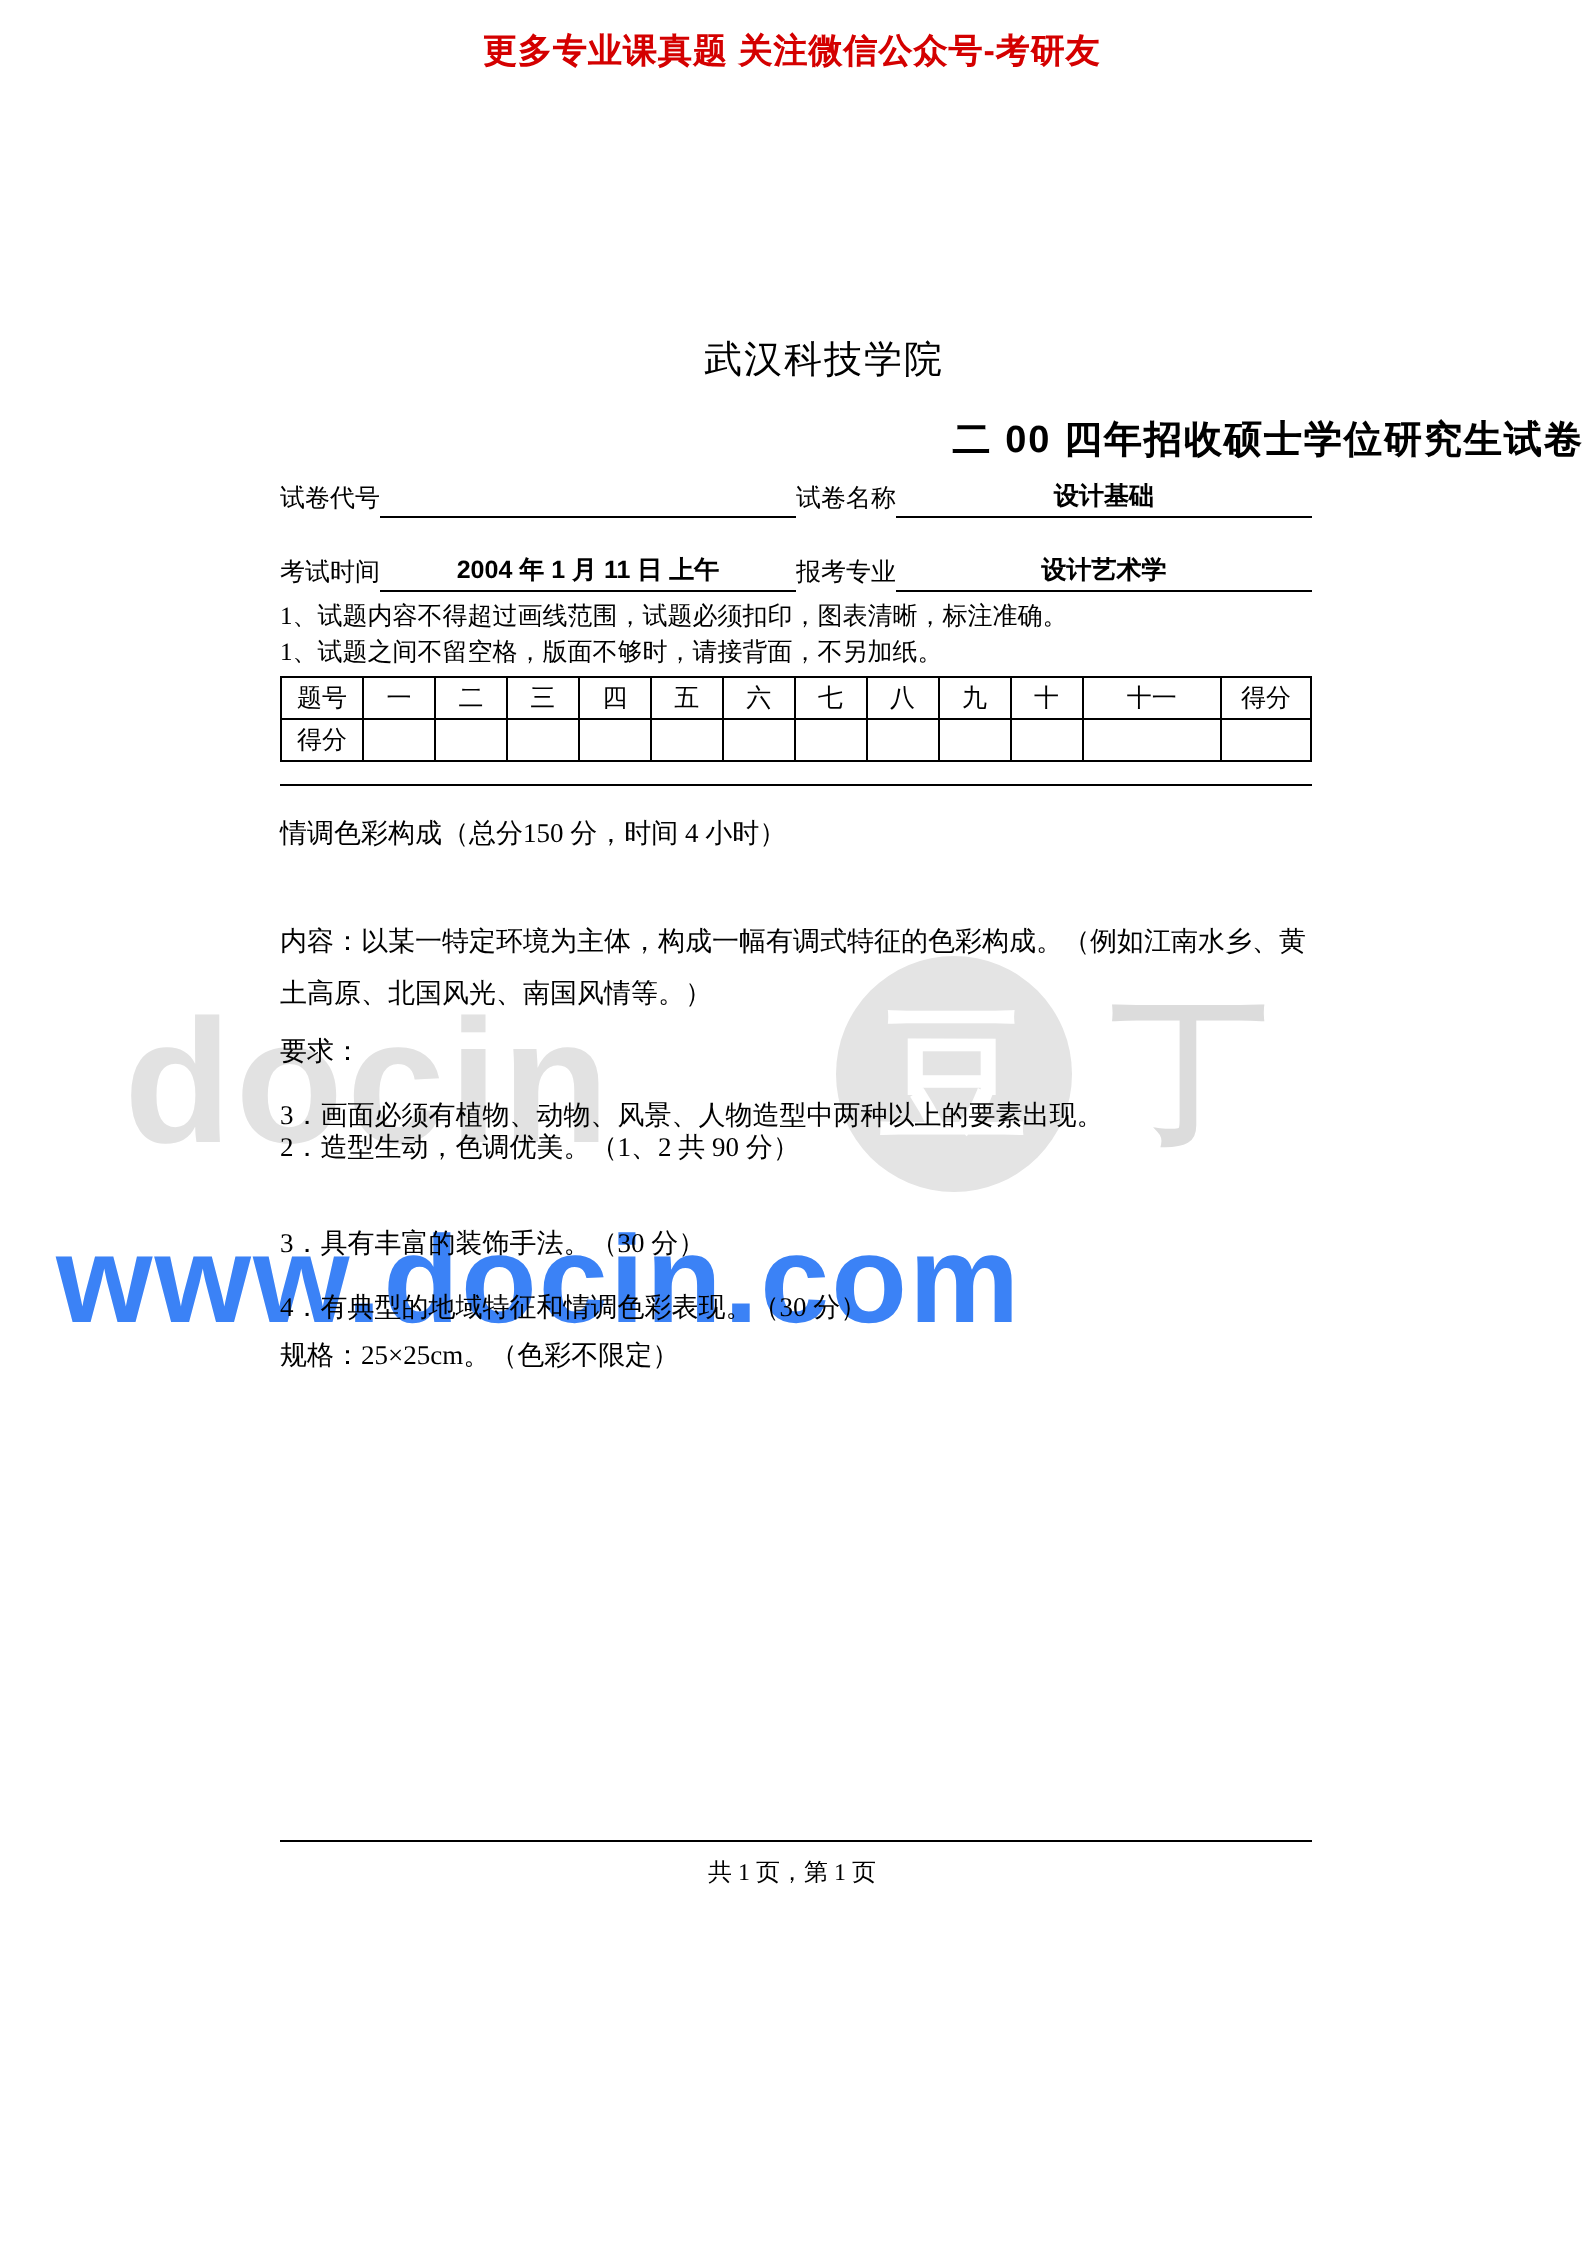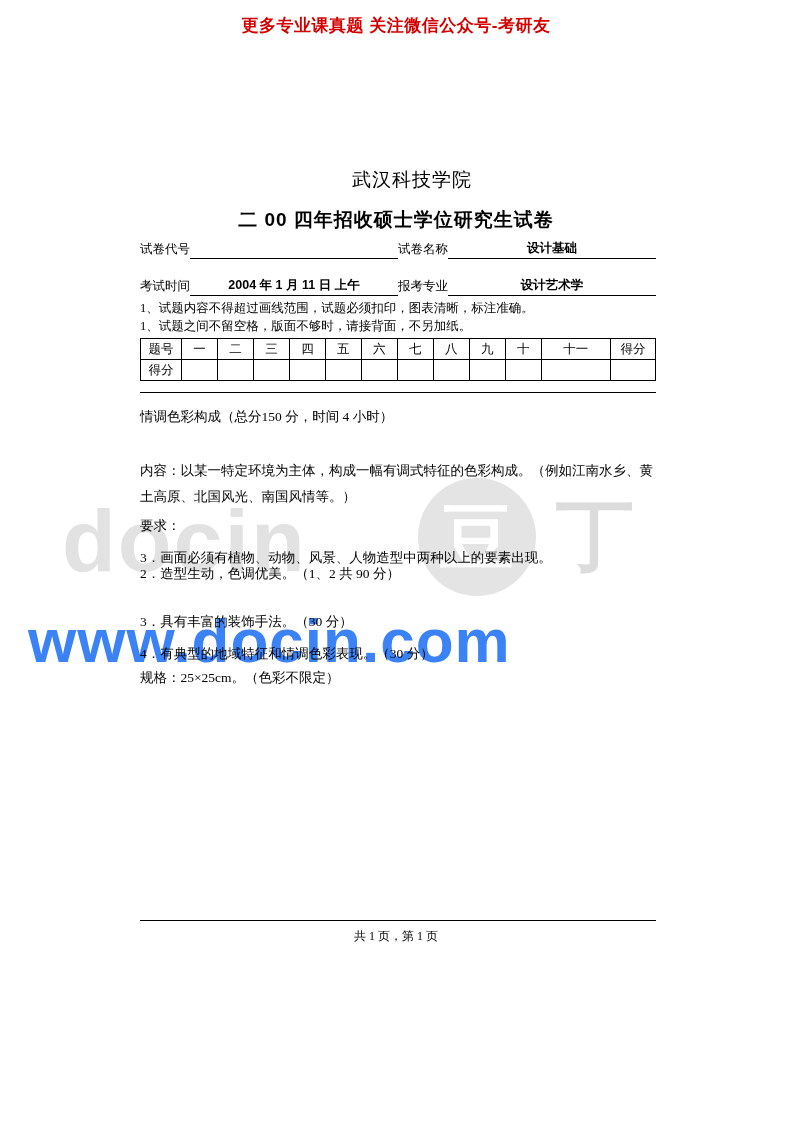--- a/index.html
+++ b/index.html
@@ -113,21 +113,21 @@
     font-size: 19px;
     font-weight: normal;
     font-family: "Liberation Sans", "DejaVu Sans", sans-serif;
     letter-spacing: 1px;
   }
   .doc-title-2 {
     position: absolute;
     top: 207px;
     left: 0;
     width: 792px;
-    text-align: center;
+    text-align: right;
     font-size: 19px;
     font-weight: bold;
     font-family: "Liberation Sans", "DejaVu Sans", sans-serif;
     letter-spacing: 1px;
   }
 
   .field-row {
     position: absolute;
     left: 140px;
     width: 516px;

